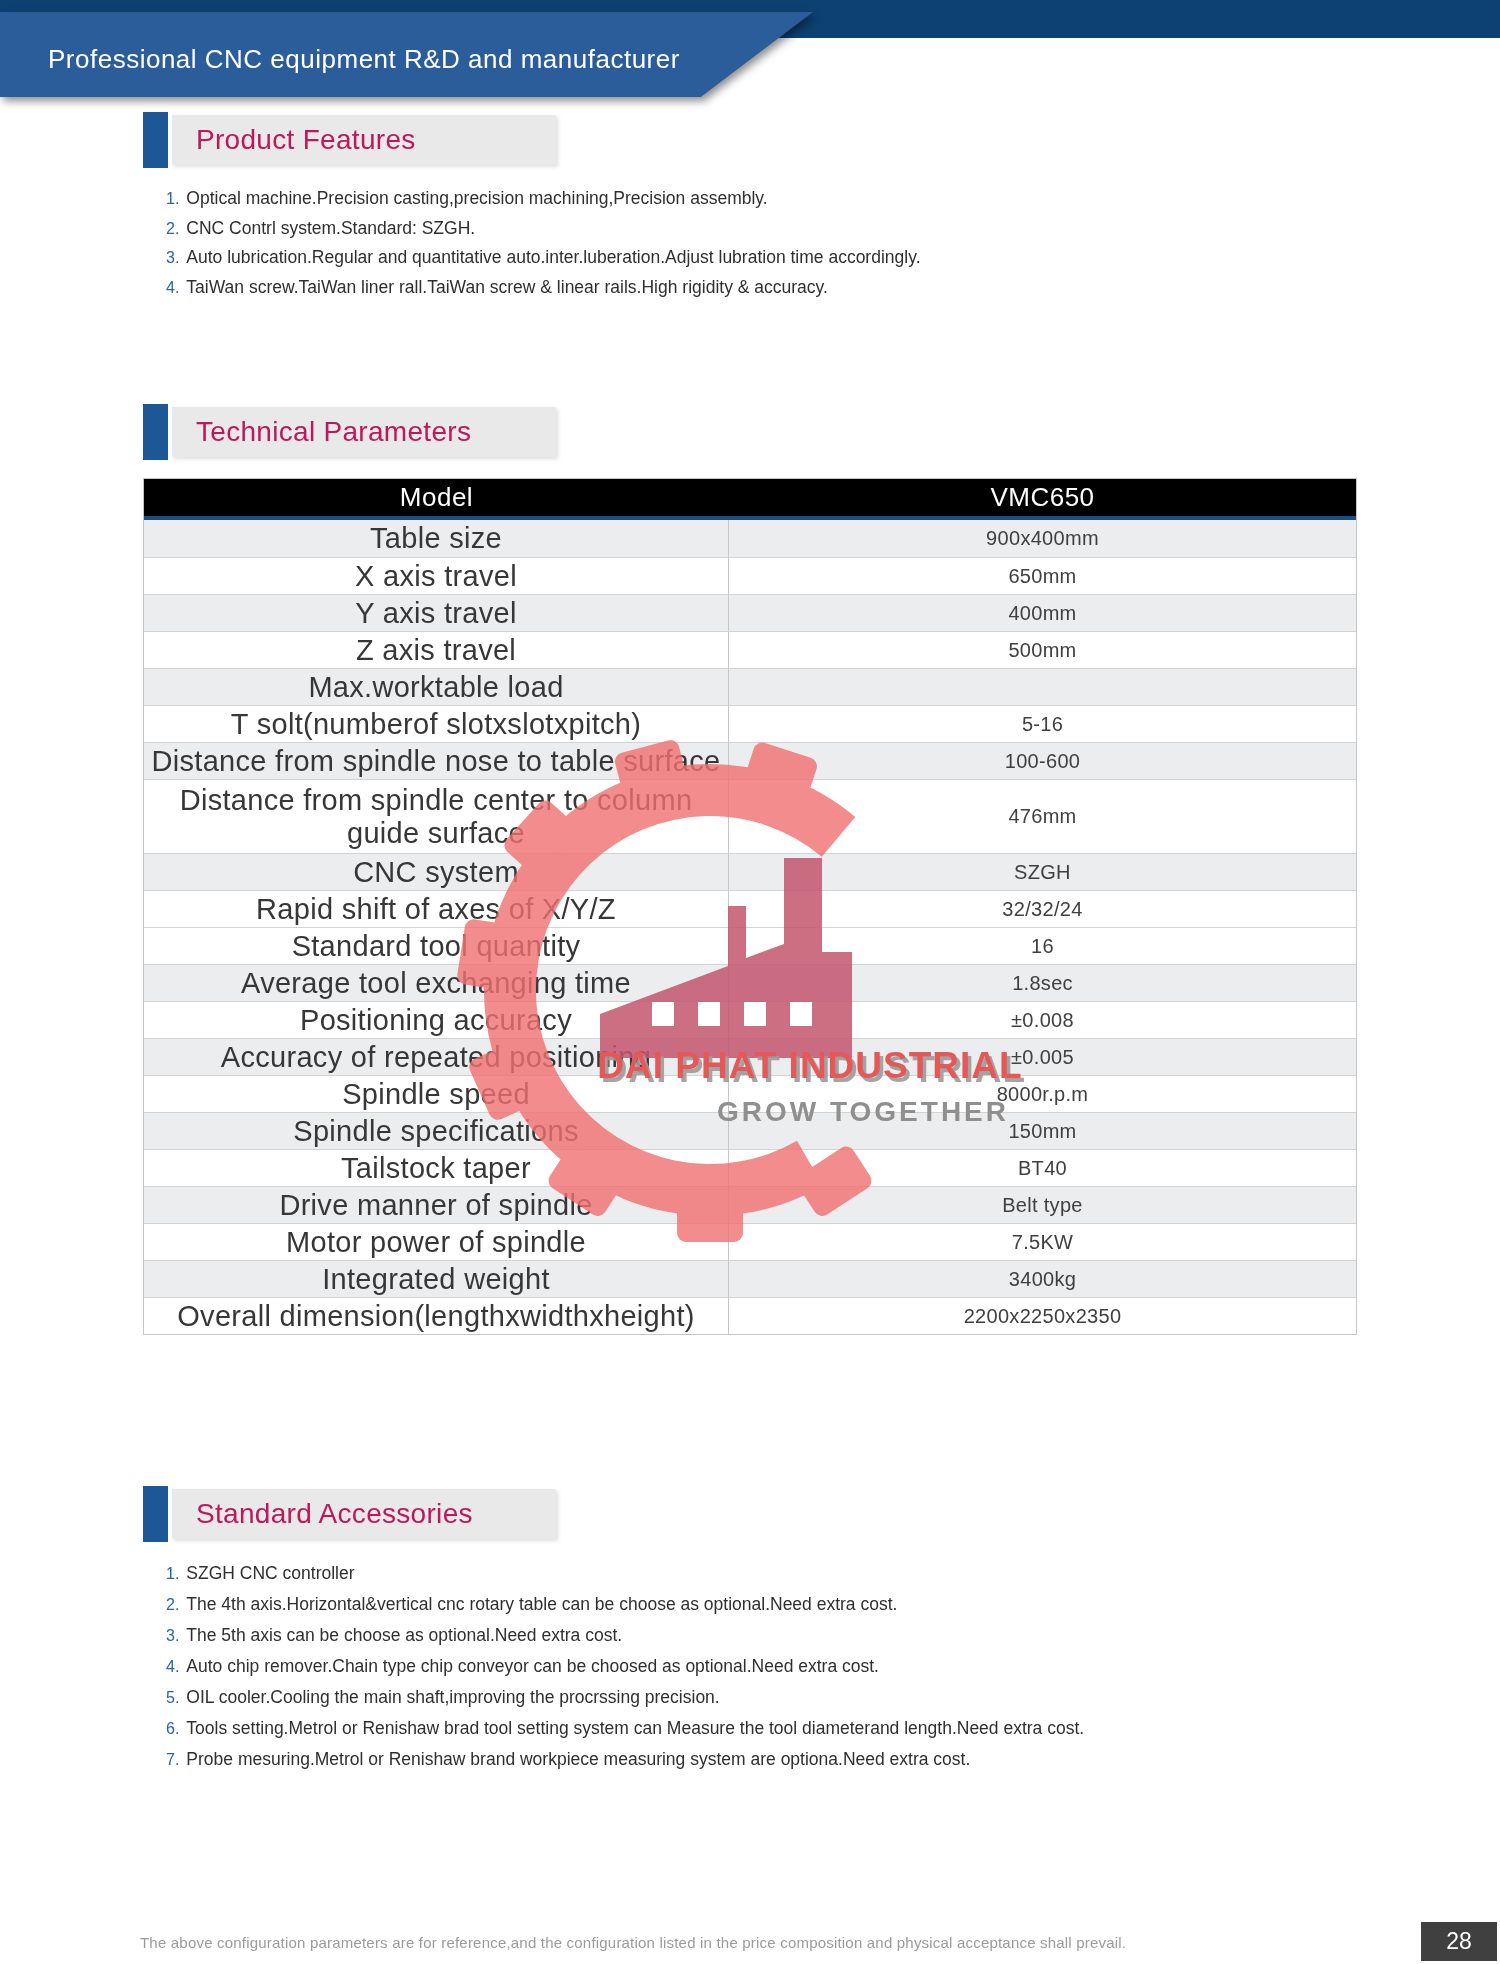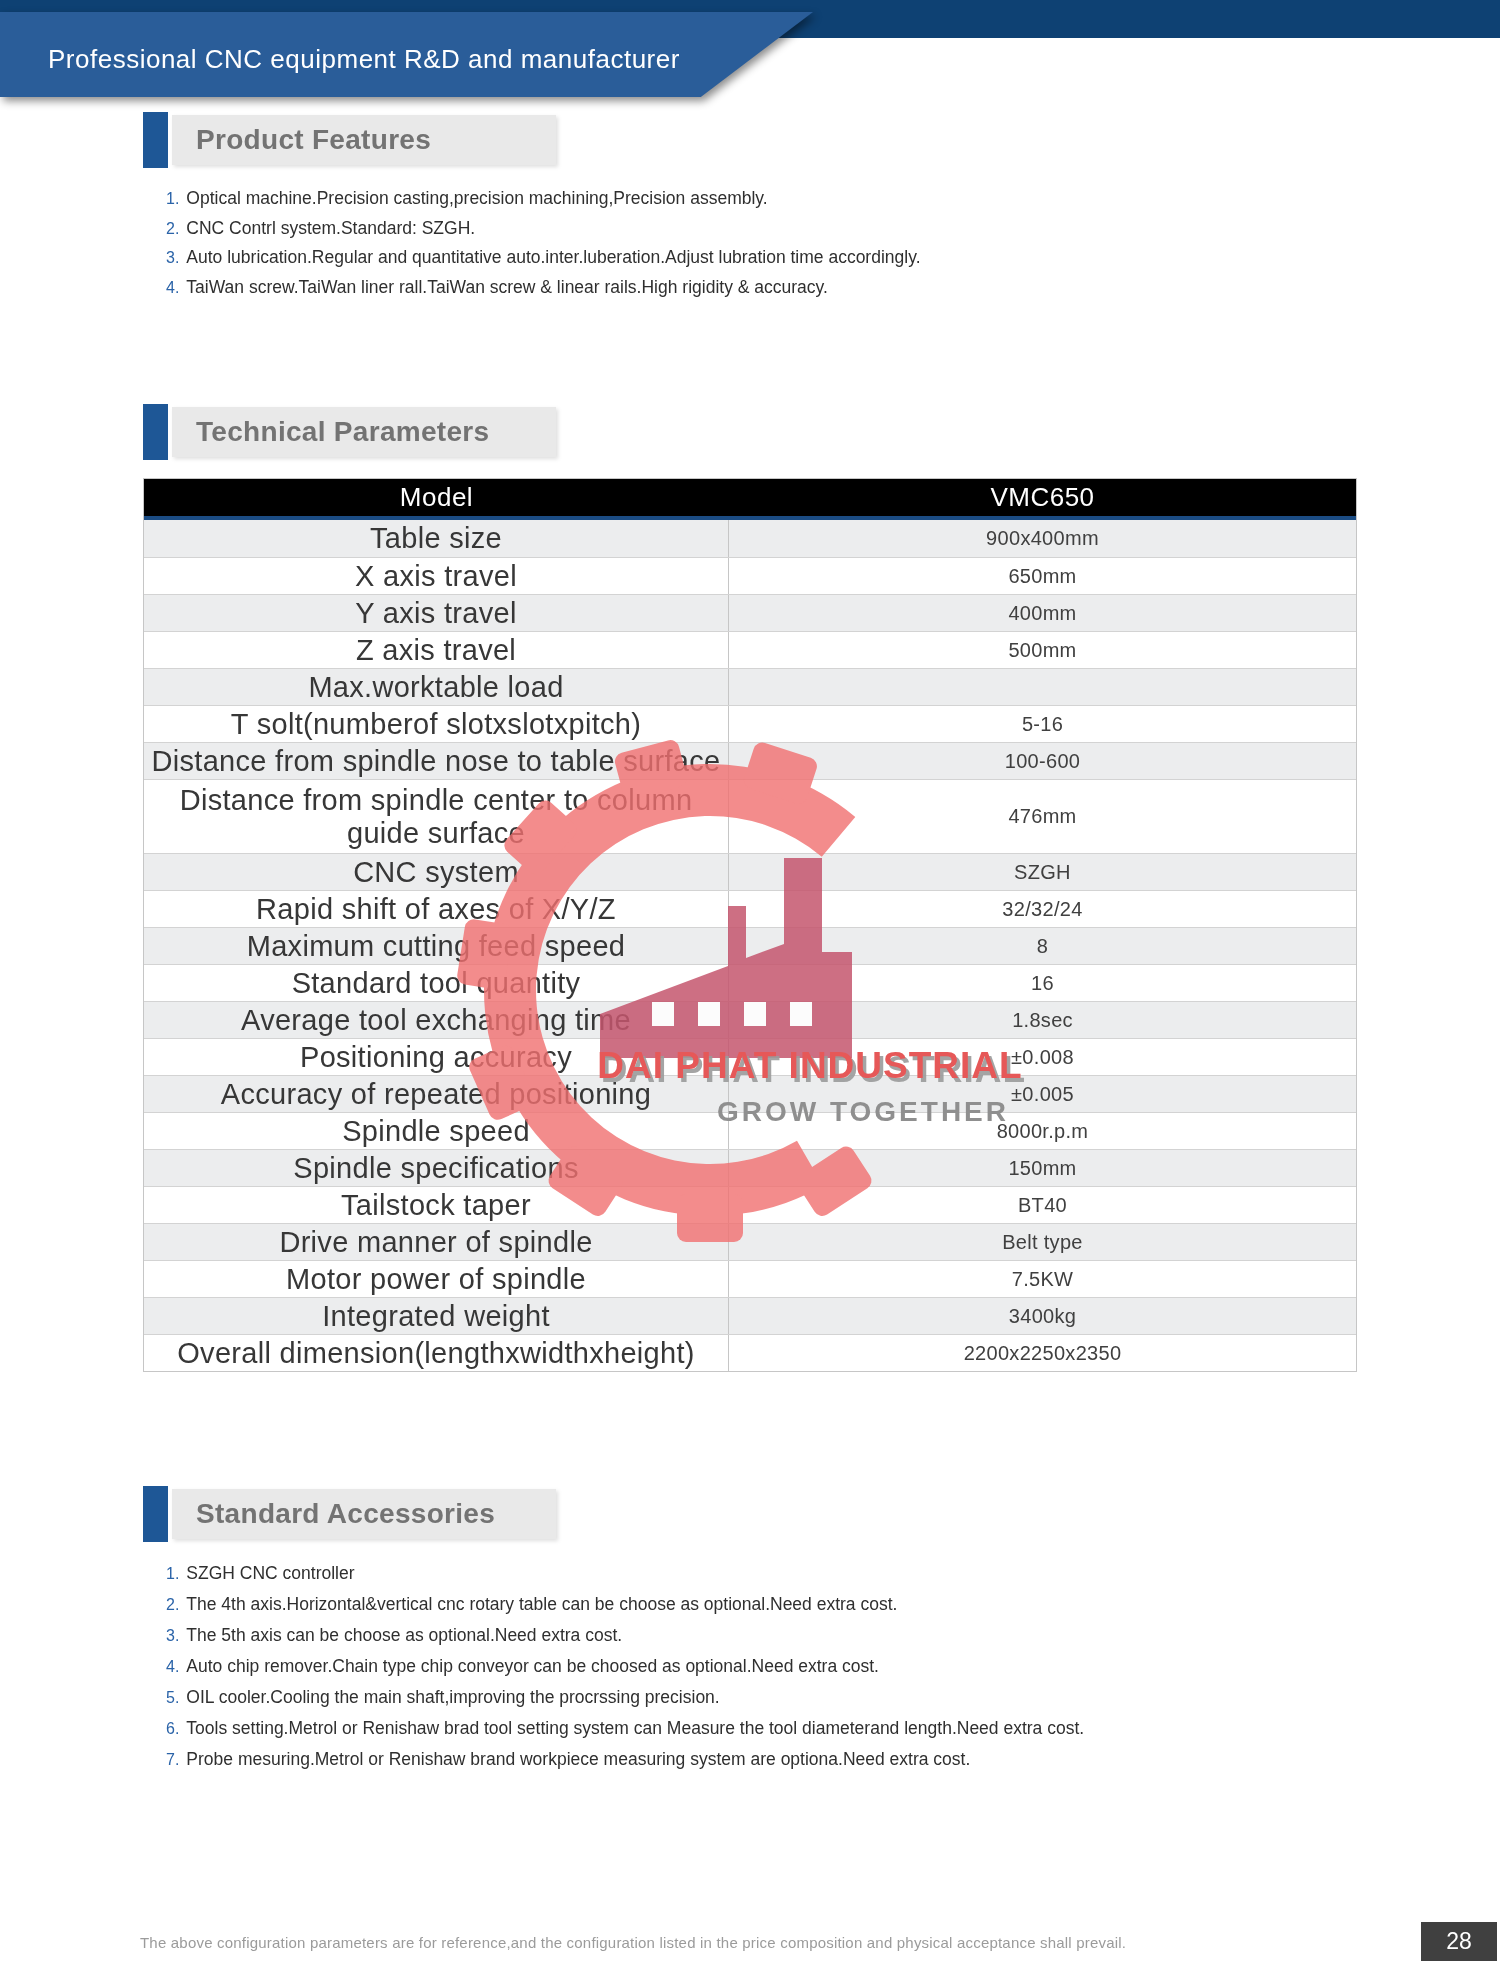--- a/index.html
+++ b/index.html
@@ -16,21 +16,21 @@
   .ribbon{width:813px;height:85px;background:#2a5d99;
     clip-path:polygon(0 0,100% 0,86.2% 100%,0 100%);
     display:flex;align-items:center;padding:10px 0 0 48px;}
   .ribbon span{color:#fff;font-size:26px;letter-spacing:.5px;font-weight:400;}
 
   
   .sec-bar{position:absolute;left:143px;width:25px;height:56px;background:#1e5796;}
   .sec-box{position:absolute;left:172px;width:384px;height:50px;background:#e9e9e9;
     box-shadow:2px 2px 4px rgba(0,0,0,0.13);
     display:flex;align-items:center;padding-left:24px;}
-  .sec-box span{color:#737373;font-size:28px;font-weight:700;letter-spacing:.3px;}
+  .sec-box span{color:#be185d;font-size:28px;font-weight:400;letter-spacing:.3px;}
 
   
   .nlist{position:absolute;left:166px;margin:0;padding:0;list-style:none;}
   .nlist li{white-space:nowrap;}
   .flist li{line-height:29.5px;font-size:17.5px;}
   .alist li{line-height:30px;font-size:17.5px;}
   .nlist .num{color:#2a63a8;font-size:16px;margin-right:7px;}
   .nlist .txt{color:#2f2f2f;}
 
   
@@ -125,24 +125,20 @@
           </div>
           <div class="t-value">476mm</div>
         </div>
         <div class="t-row shade">
           <div class="t-label">CNC system</div>
           <div class="t-value">SZGH</div>
         </div>
         <div class="t-row">
           <div class="t-label">Rapid shift of axes of X/Y/Z</div>
           <div class="t-value">32/32/24</div>
-        </div>
-        <div class="t-row shade">
-          <div class="t-label">Maximum cutting feed speed</div>
-          <div class="t-value">8</div>
         </div>
         <div class="t-row">
           <div class="t-label">Standard tool quantity</div>
           <div class="t-value">16</div>
         </div>
         <div class="t-row shade">
           <div class="t-label">Average tool exchanging time</div>
           <div class="t-value">1.8sec</div>
         </div>
         <div class="t-row">

